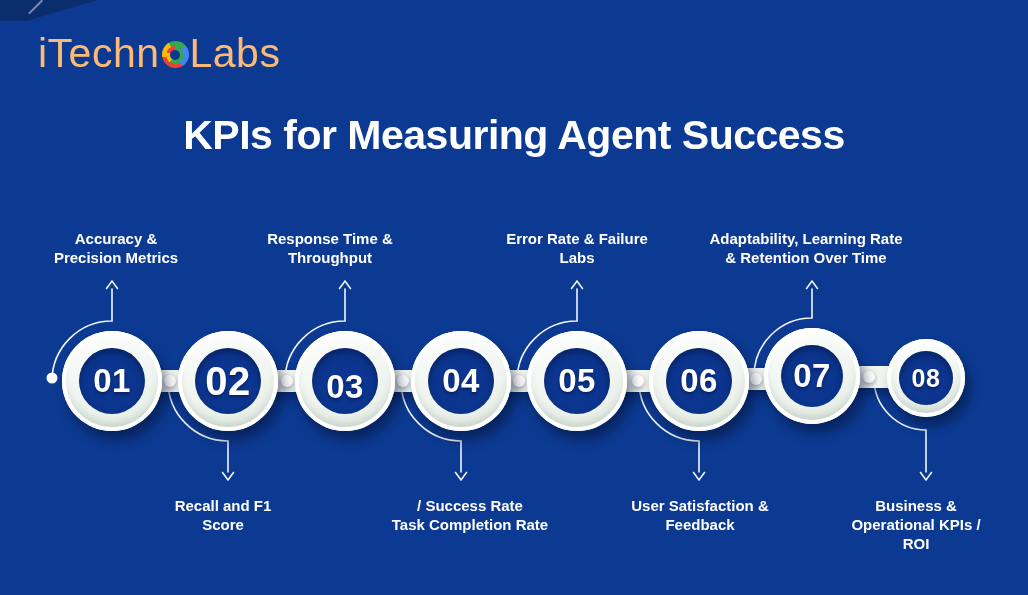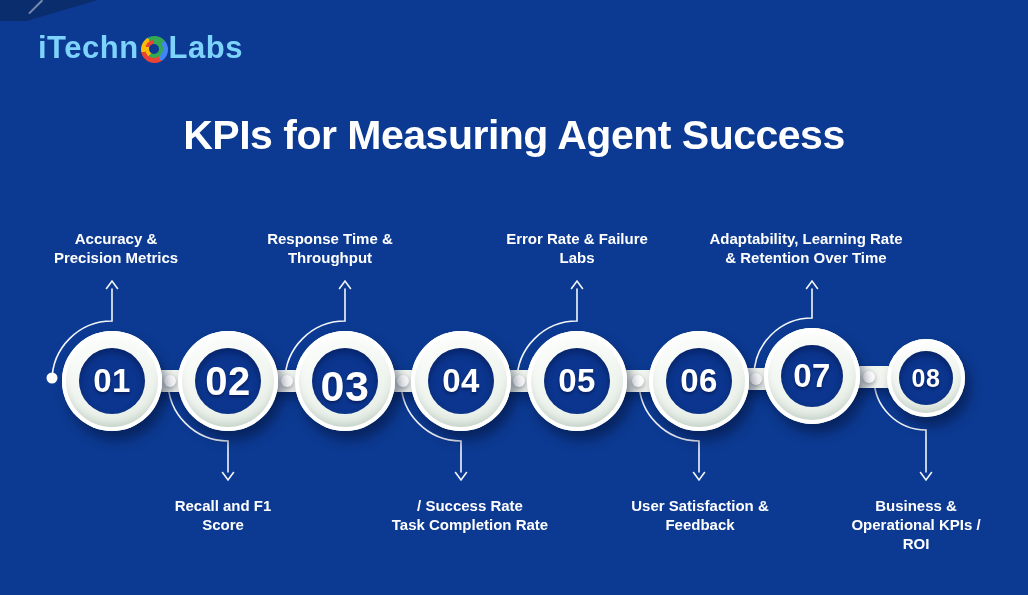--- a/index.html
+++ b/index.html
@@ -9,21 +9,21 @@
     font-family:"Liberation Sans","DejaVu Sans",sans-serif;
   }
   
   .corner-fold{position:absolute;left:0;top:0;width:98px;height:21px;
     background:var(--fold,#0a2d6e);
     clip-path:polygon(0 0,100% 0,27% 100%,0 100%);}
   .corner-edge{position:absolute;left:26px;top:6px;width:19px;height:1.5px;
     background:rgba(255,255,255,.45);transform:rotate(-45deg);}
   
   .logo{position:absolute;left:38px;top:30px;display:flex;align-items:center;
-    color:#7dd3fc;font-size:31px;font-weight:700;letter-spacing:.5px;}
+    color:#fdba74;font-size:41px;font-weight:400;letter-spacing:.5px;}
   .logo-o{width:27px;height:27px;border-radius:50%;margin:2px 1px 0 2px;
     background:conic-gradient(from 150deg,#ea4335 0 30%,#fbbc05 30% 50%,#34a853 50% 72%,#4285f4 72% 100%);
     display:flex;align-items:center;justify-content:center;}
   .logo-o-mid{width:18px;height:18px;border-radius:50%;
     background:conic-gradient(from 0deg,#34a853 0 60%,#fbbc05 60% 80%,#ea4335 80% 100%);
     display:flex;align-items:center;justify-content:center;}
   .logo-o-core{width:10px;height:10px;border-radius:50%;background:var(--bg,#0c3a92);}
   
   .title{position:absolute;left:0;top:112px;width:100%;text-align:center;
     color:var(--title,#fff);font-size:41px;font-weight:700;letter-spacing:-.5px;}
@@ -112,21 +112,21 @@
       </div>
     </div>
     <div class="step-label bottom" style="left: 103px; top: 496px;">
       <span>Recall and F1</span>
       <span>Score</span>
     </div>
     <div class="connector" style="left: 345px; top: 370px; width: 116px;"></div>
     <div class="connector-dot" style="left: 397px; top: 375px;"></div>
     <div class="circle" style="left: 295px; top: 331px; width: 100px; height: 100px;">
       <div class="circle-inner" style="inset: 17px;">
-        <span class="num" style="font-size: 43px; margin-top: 11px;">03</span>
+        <span class="num" style="font-size: 33px; margin-top: 11px;">03</span>
       </div>
     </div>
     <div class="step-label top" style="left: 210px; top: 229px;">
       <span>Response Time &amp;</span>
       <span>Throughput</span>
     </div>
     <div class="connector" style="left: 461px; top: 370px; width: 116px;"></div>
     <div class="connector-dot" style="left: 513px; top: 375px;"></div>
     <div class="circle" style="left: 411px; top: 331px; width: 100px; height: 100px;">
       <div class="circle-inner" style="inset: 17px;">

